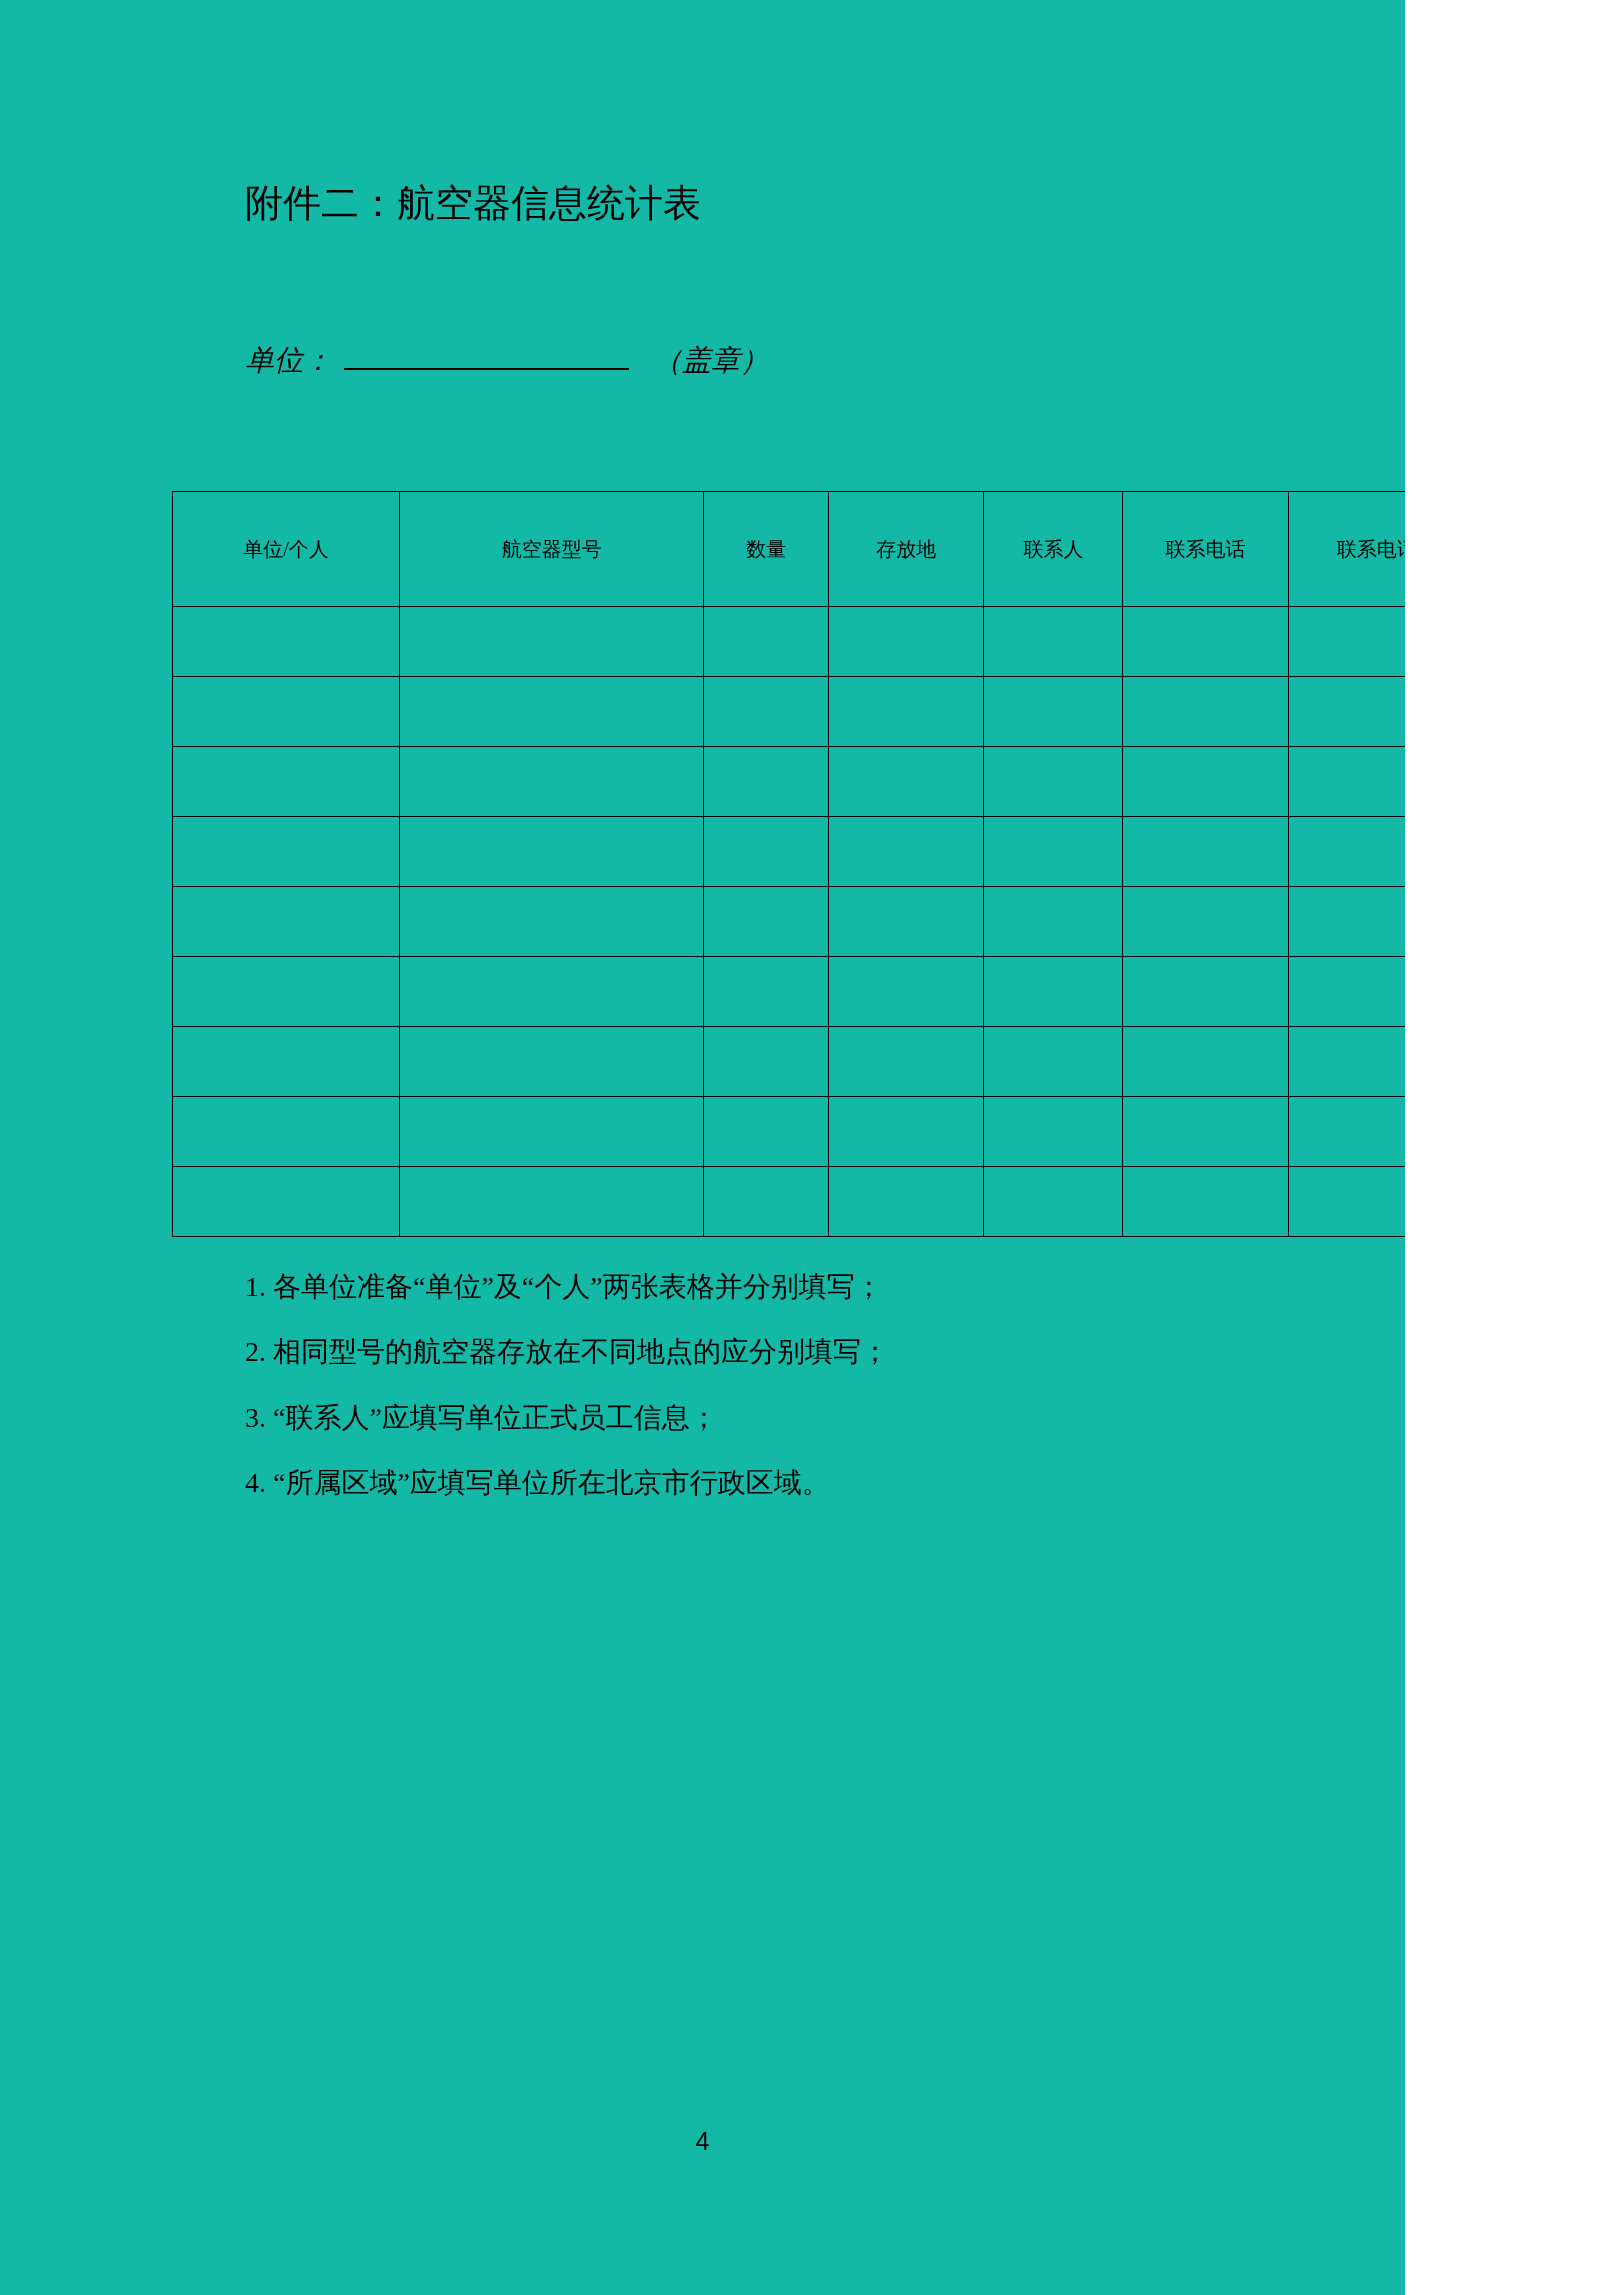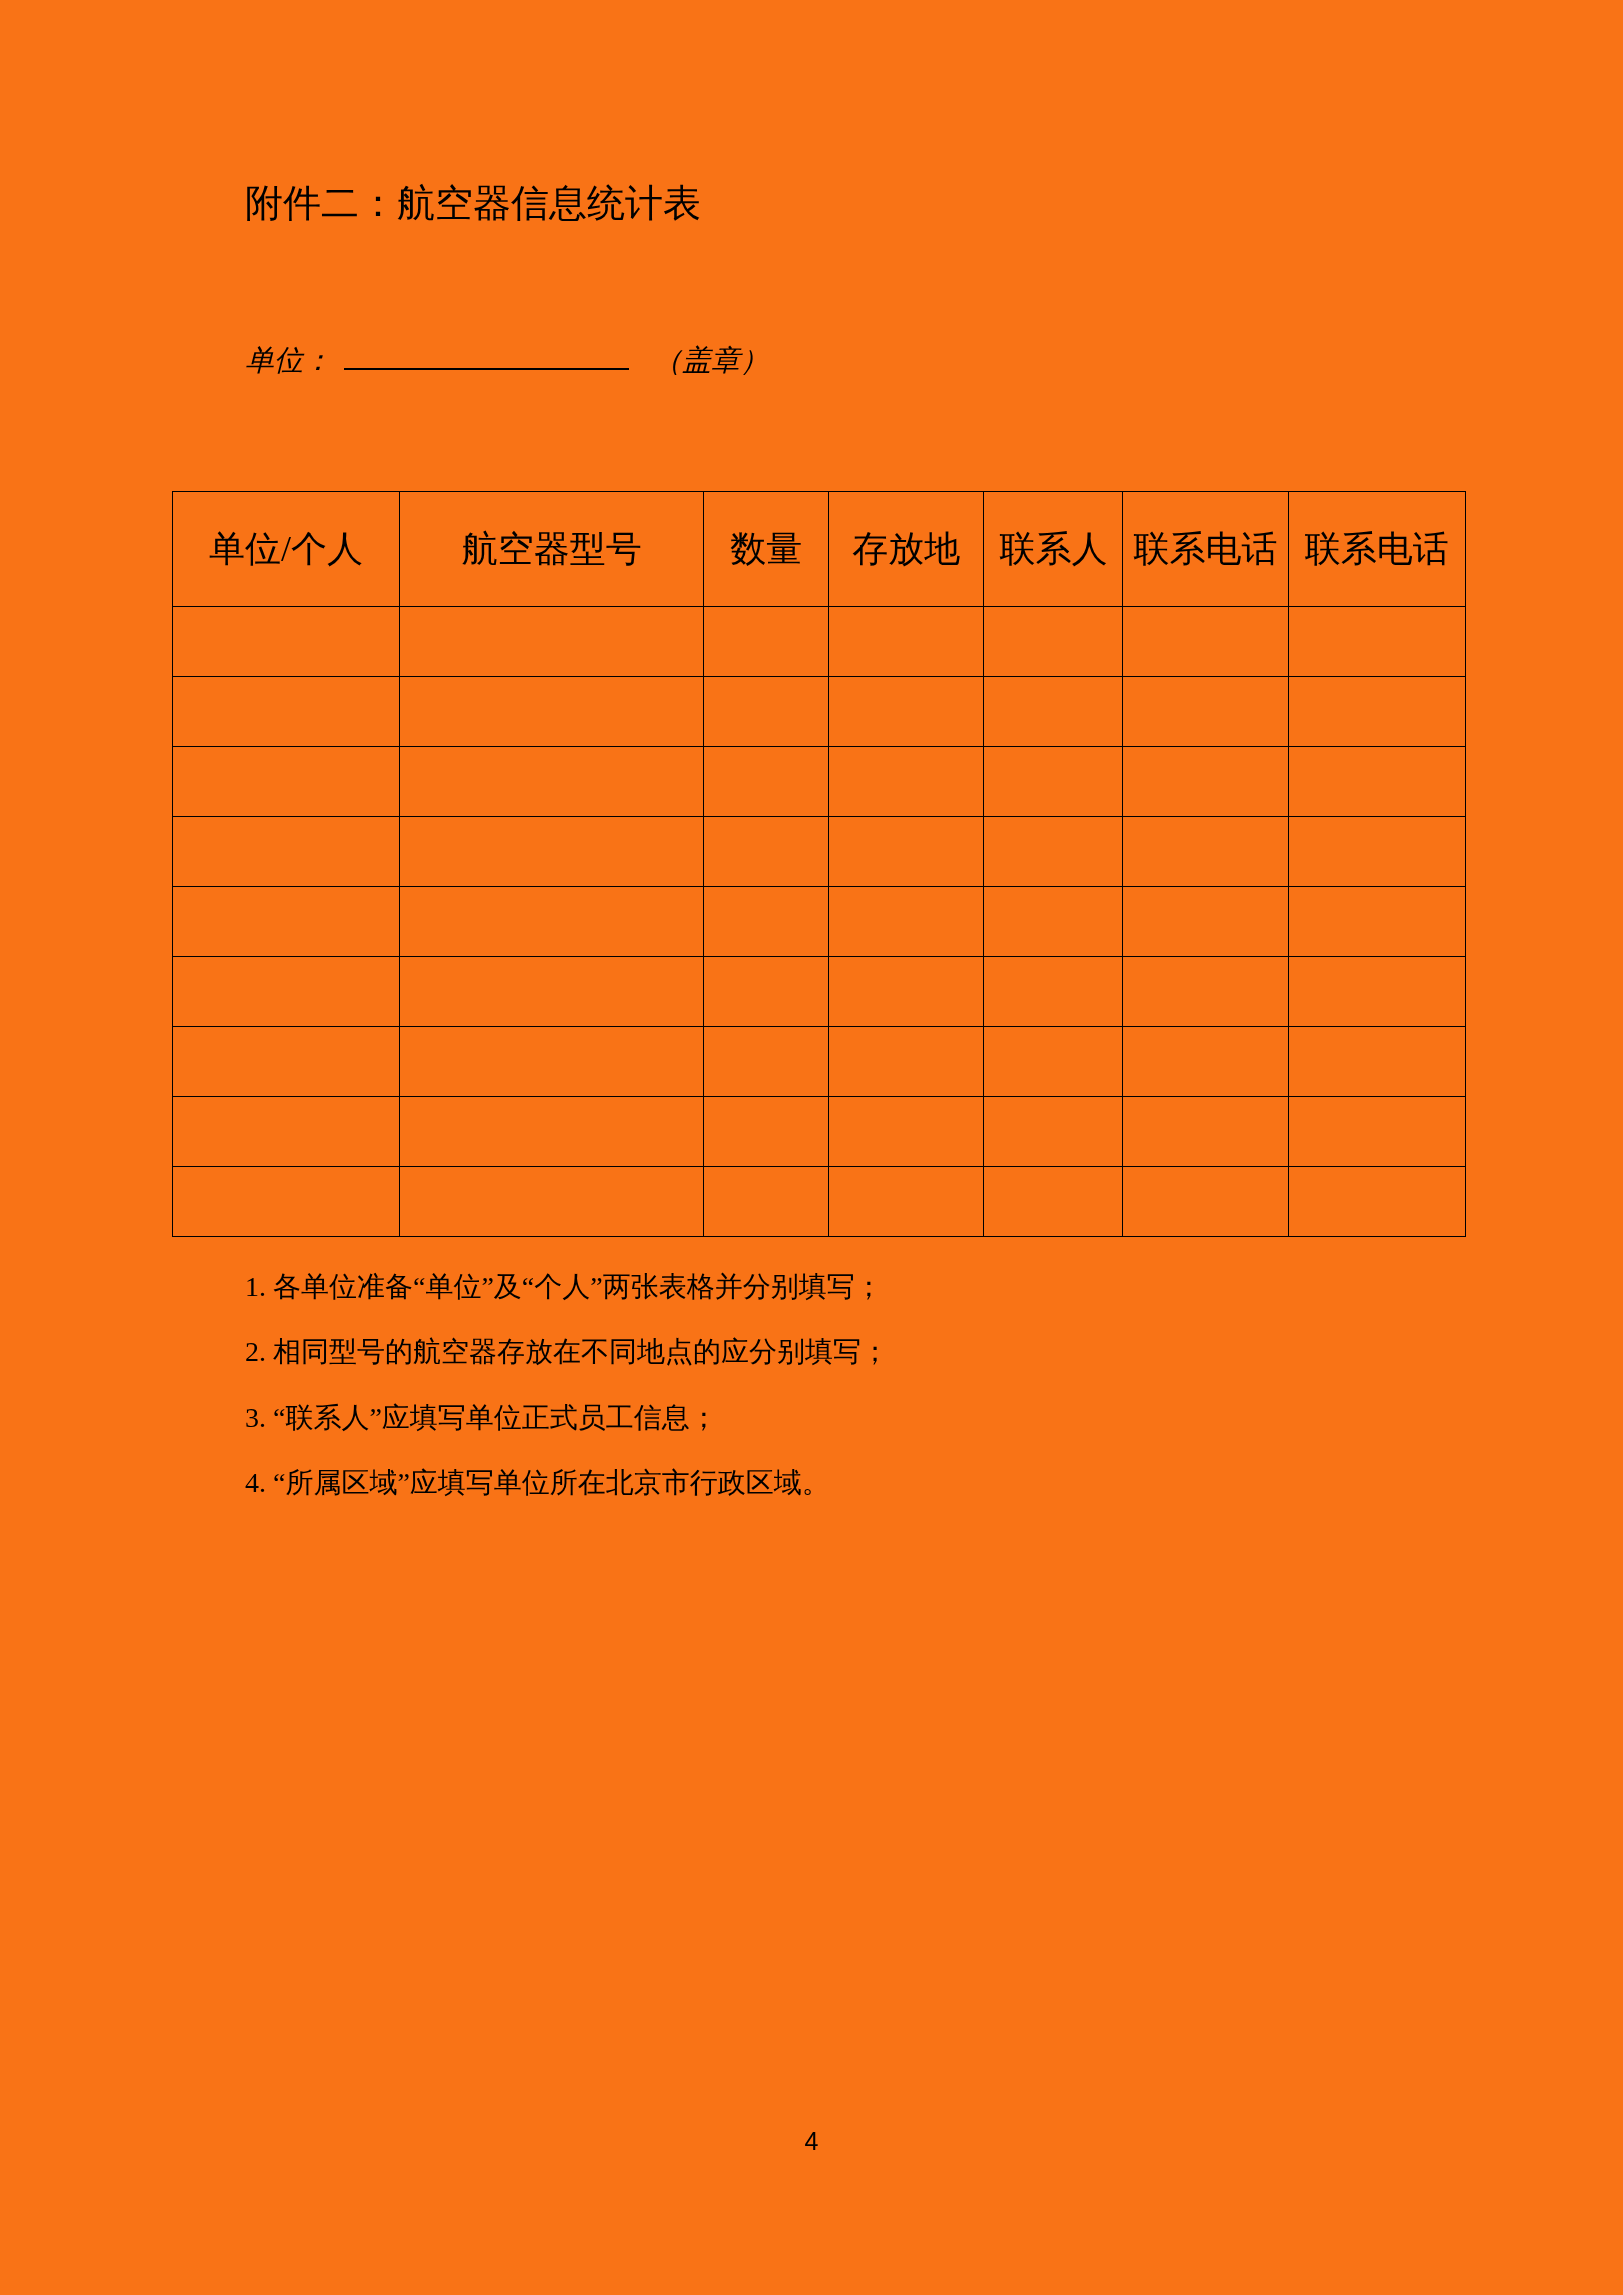--- a/index.html
+++ b/index.html
@@ -2,23 +2,23 @@
 <html style="font-size:13px"><head>
 <meta charset="utf-8">
 <style>
   html, body {
     margin: 0;
     padding: 0;
     background: #ffffff;
   }
   .page {
     position: relative;
-    width: 1623px;
+    width: 1405px;
     height: 2295px;
-    background: #f97316;
+    background: #14b8a6;
     color: #000000;
     font-family: "Liberation Serif", "DejaVu Serif", serif;
     overflow: hidden;
   }
   .doc-title {
     position: absolute;
     left: 245px;
     top: 182px;
     margin: 0;
     font-size: 38px;
@@ -46,21 +46,21 @@
   .seal-label {
     margin-left: 24.5px;
   }
   .info-table {
     position: absolute;
     left: 172px;
     top: 491px;
     width: 1294px;
     border-collapse: collapse;
     table-layout: fixed;
-    font-size: 36px;
+    font-size: 20px;
   }
   .info-table th,
   .info-table td {
     border: 1.6px solid #000000;
     padding: 0;
     text-align: center;
     vertical-align: middle;
     font-weight: normal;
     overflow: hidden;
   }

